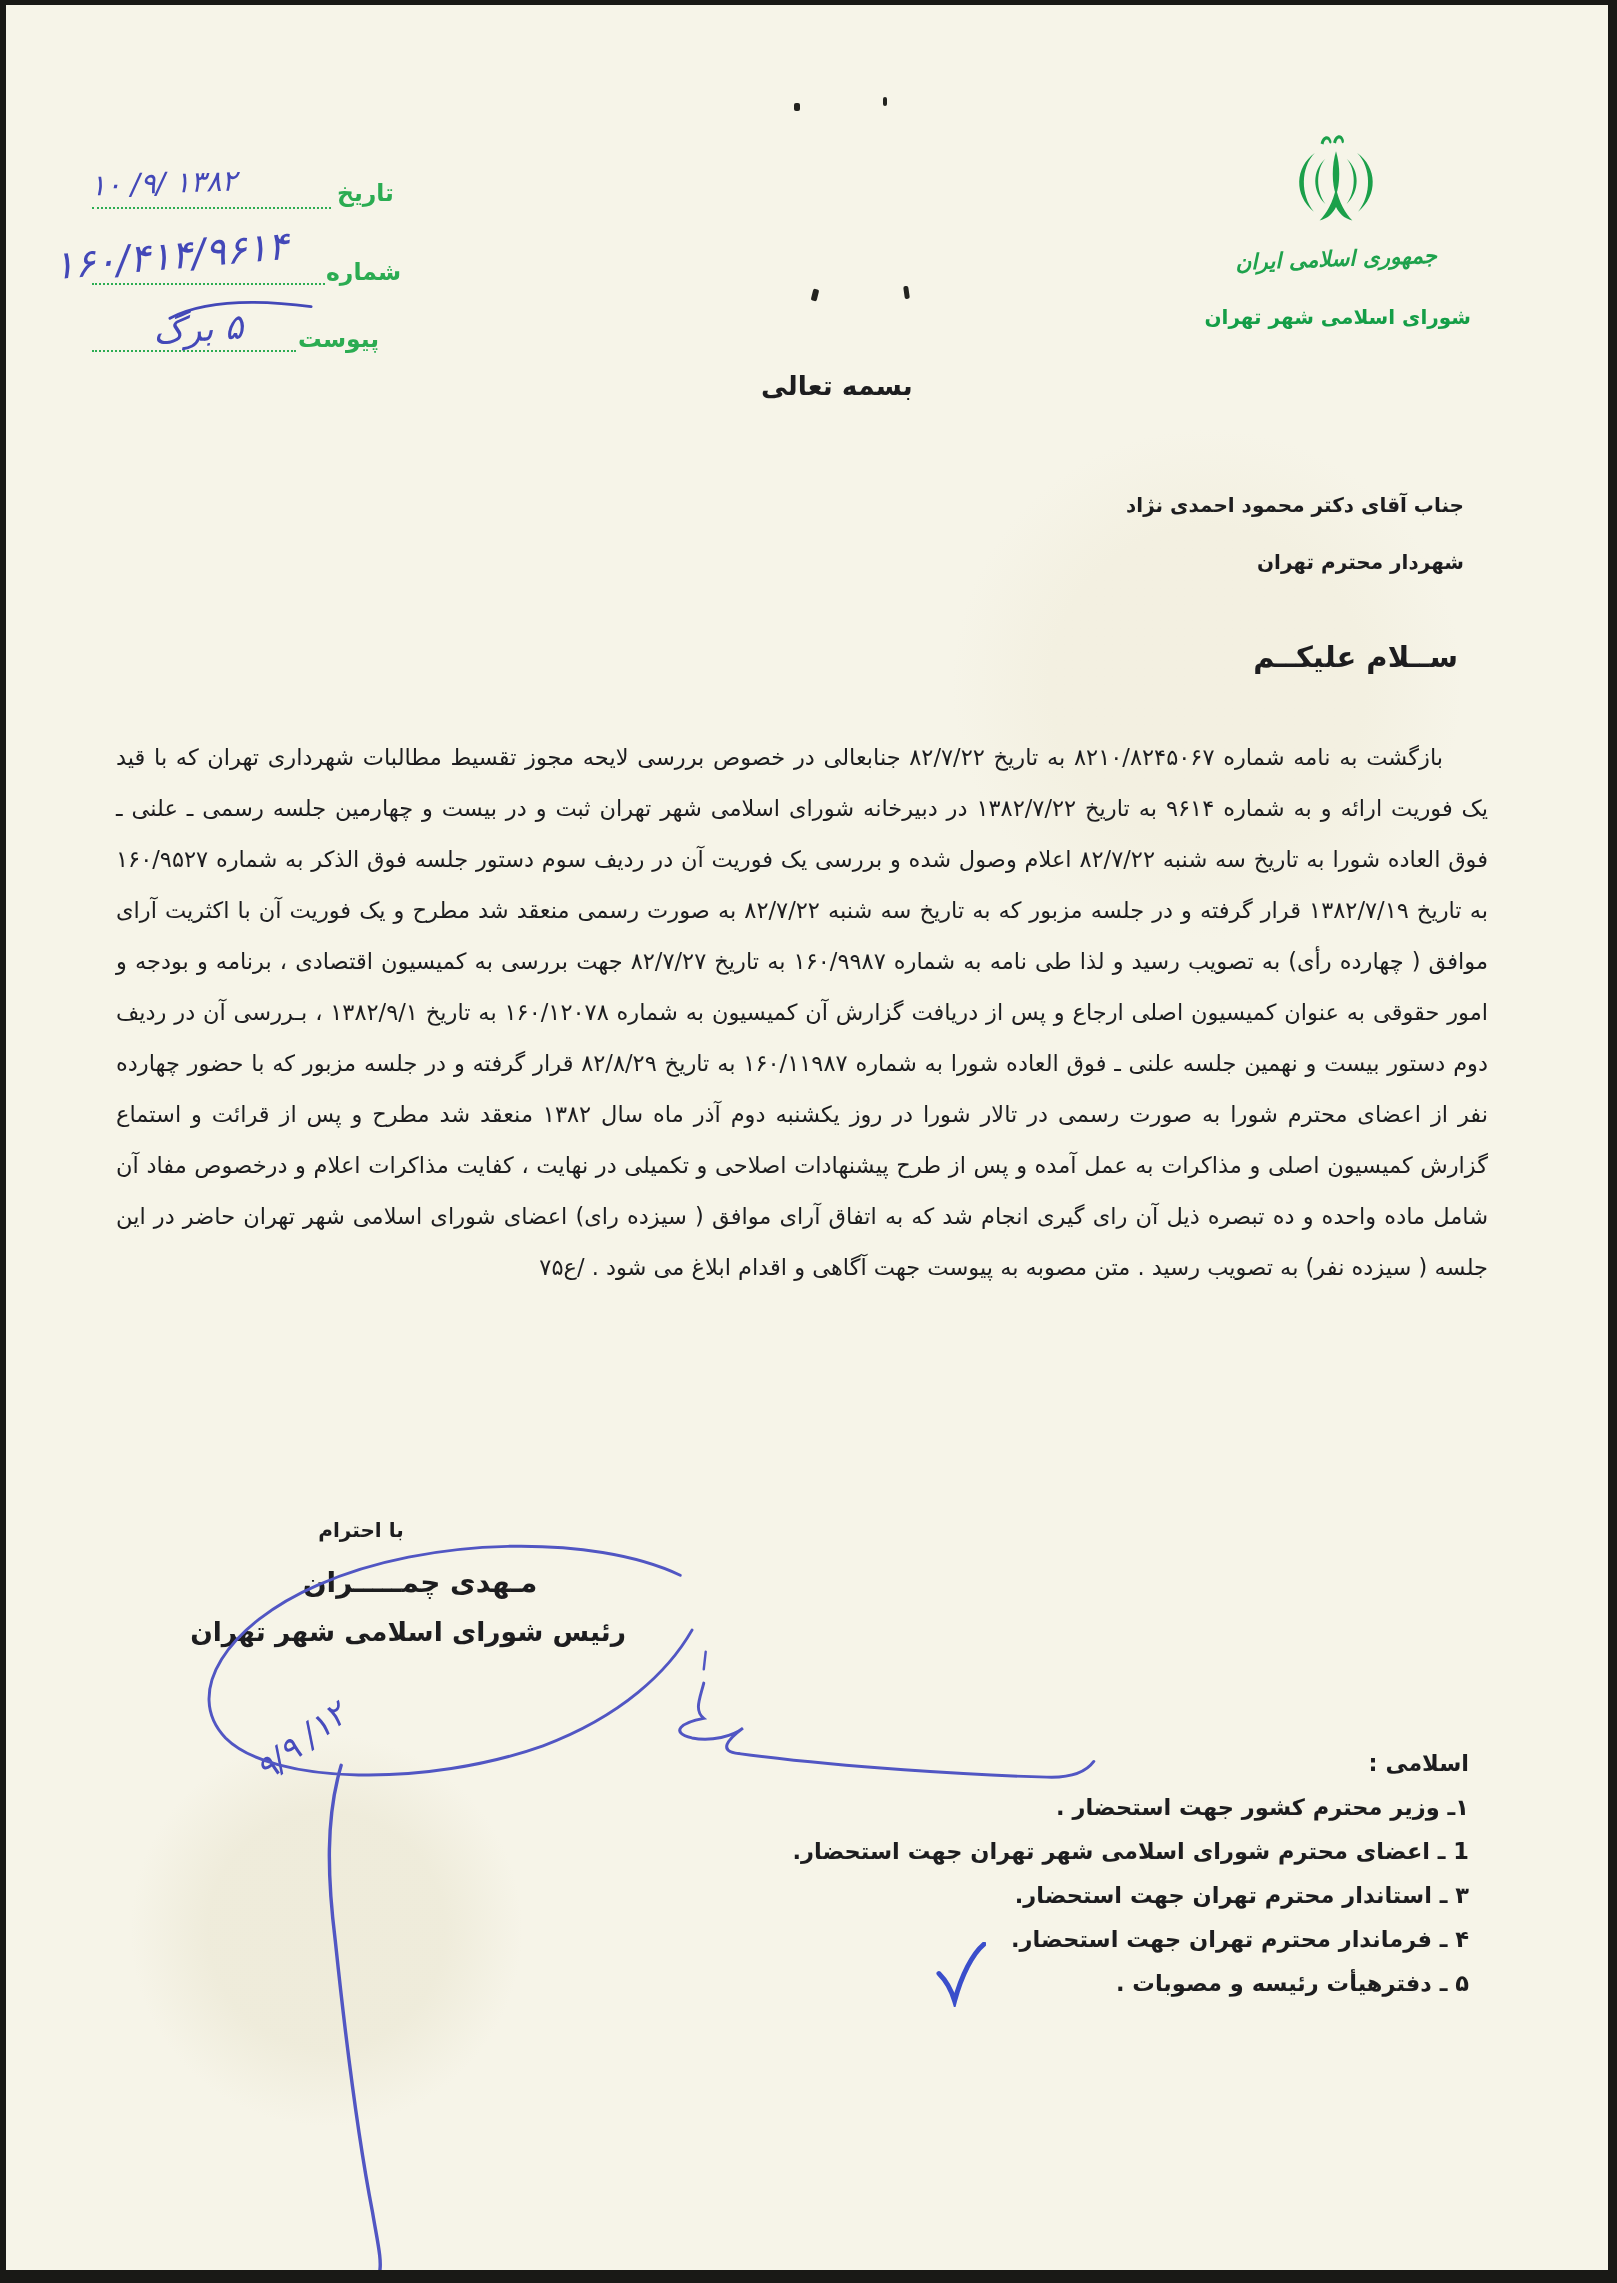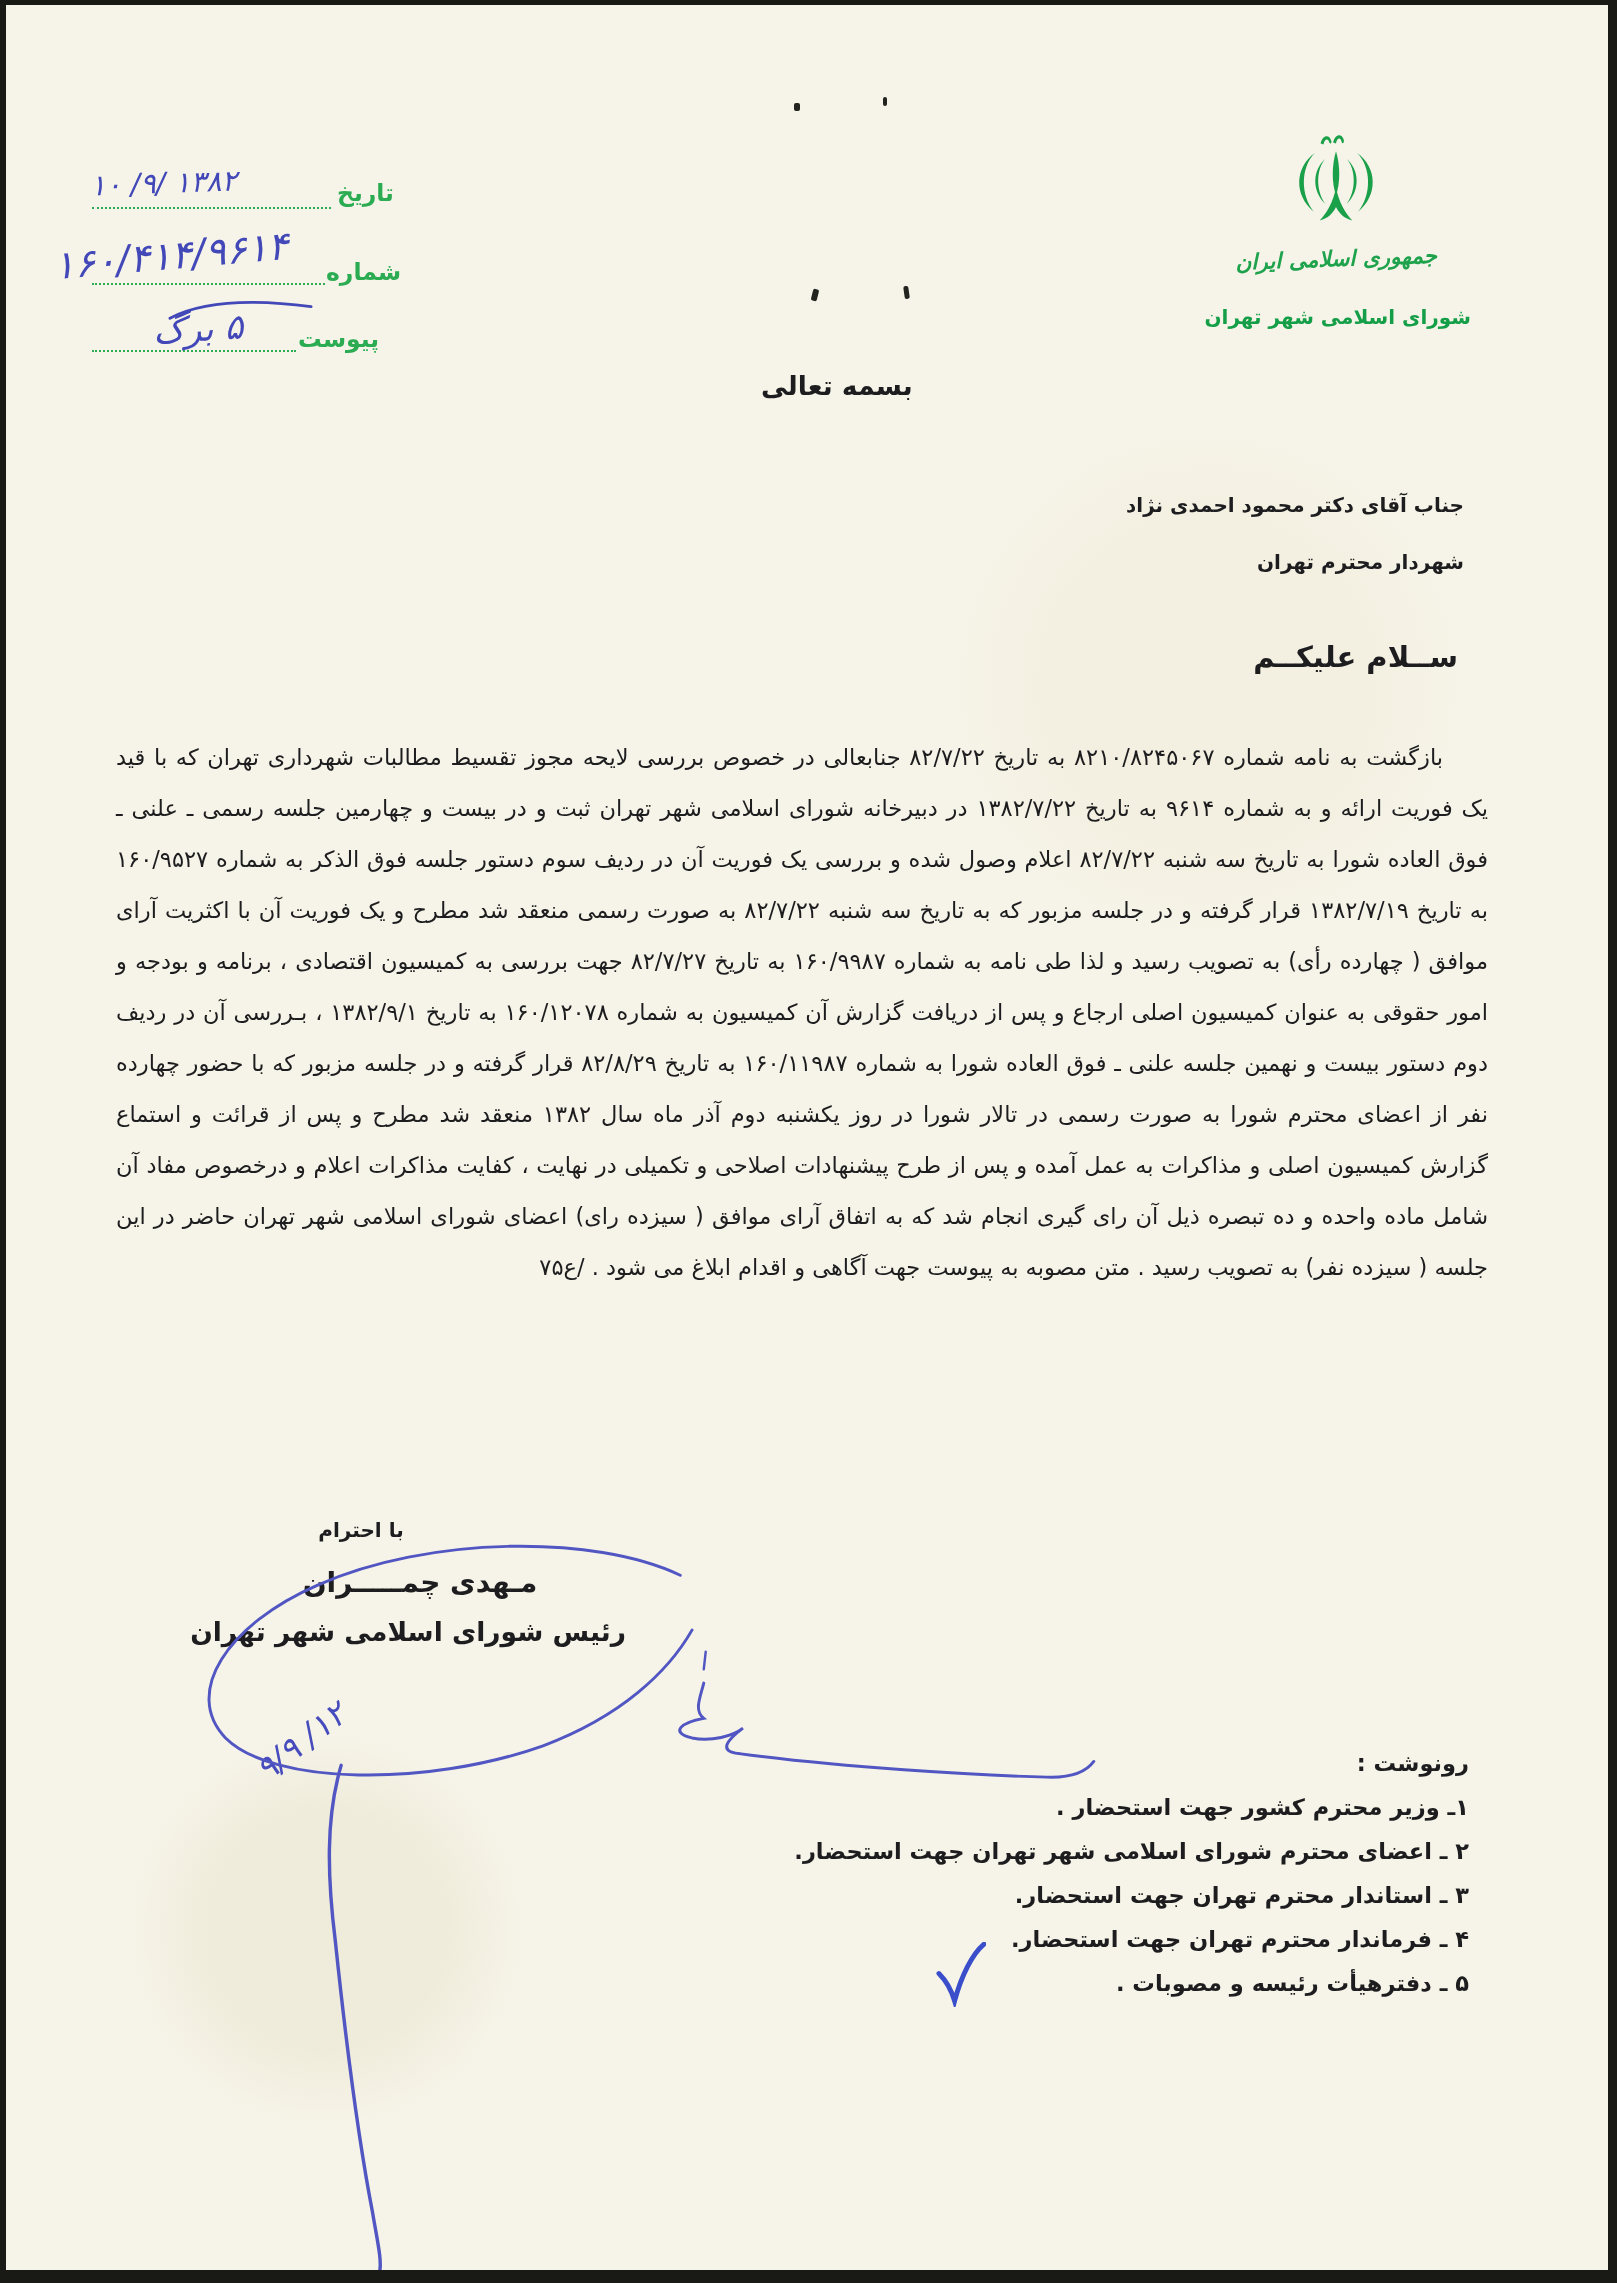--- a/index.html
+++ b/index.html
@@ -153,23 +153,23 @@
 
       <path stroke-width="3" d="M748 1784 C 850 1798, 990 1806, 1062 1808 C 1088 1809, 1102 1803, 1110 1792"></path>
 
       <path stroke-width="3.5" d="M342 1796 C 326 1850, 328 1910, 336 1975
            C 346 2070, 360 2180, 374 2252
            C 379 2282, 384 2302, 381 2314"></path>
     </g>
   </svg>
 
   <div class="abs cc">
-    <div class="cc-title">رونوشت :</div>
+    <div class="cc-title">اسلامی :</div>
     <div class="i1">۱ـ وزیر محترم کشور جهت استحضار .</div>
-    <div class="i2">۲ ـ اعضای محترم شورای اسلامی شهر تهران  جهت استحضار.</div>
+    <div class="i2">1 ـ اعضای محترم شورای اسلامی شهر تهران  جهت استحضار.</div>
     <div class="i3">۳ ـ استاندار محترم تهران جهت استحضار.</div>
     <div class="i4">۴ ـ فرماندار محترم تهران جهت استحضار.</div>
     <div class="i5">۵ ـ دفترهیأت رئیسه و مصوبات .</div>
   </div>
 
   <svg class="abs check" viewBox="0 0 52 66">
     <path d="M4 32 C12 40 17 50 20 60 C27 34 38 12 50 2" stroke="#3a4ecb" stroke-width="5" fill="none" stroke-linecap="round"></path>
   </svg>
 
 </div>

